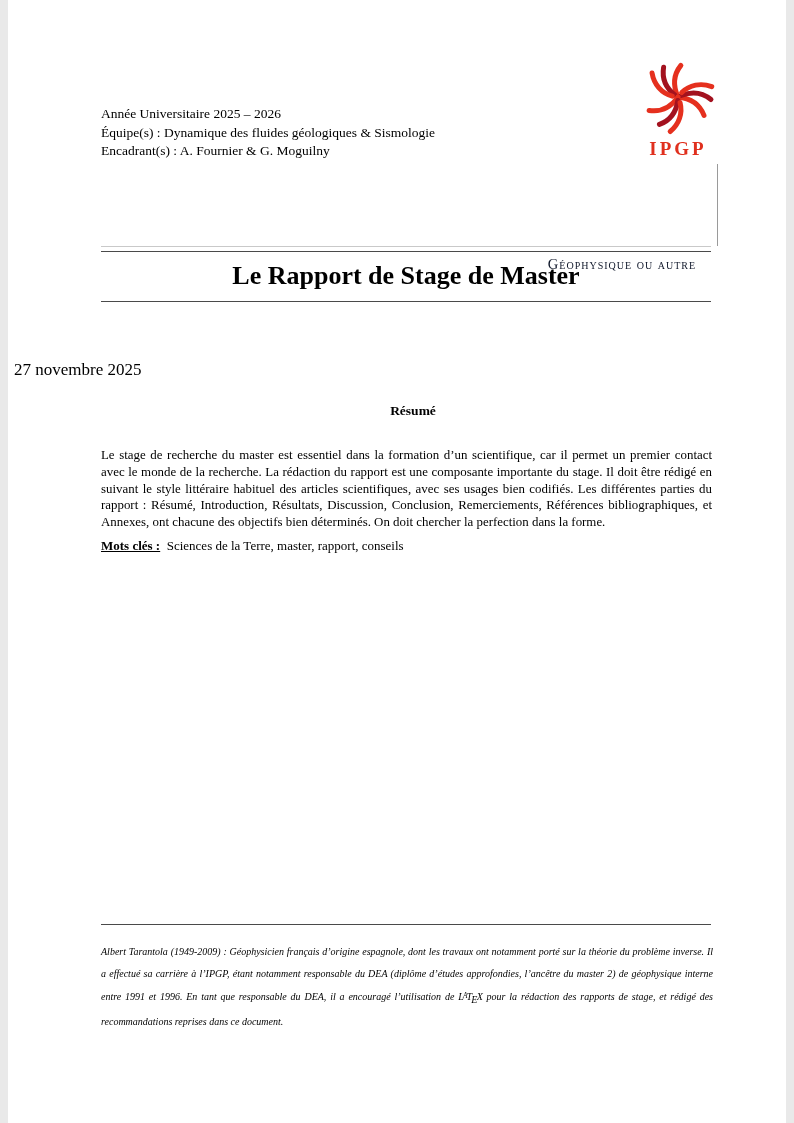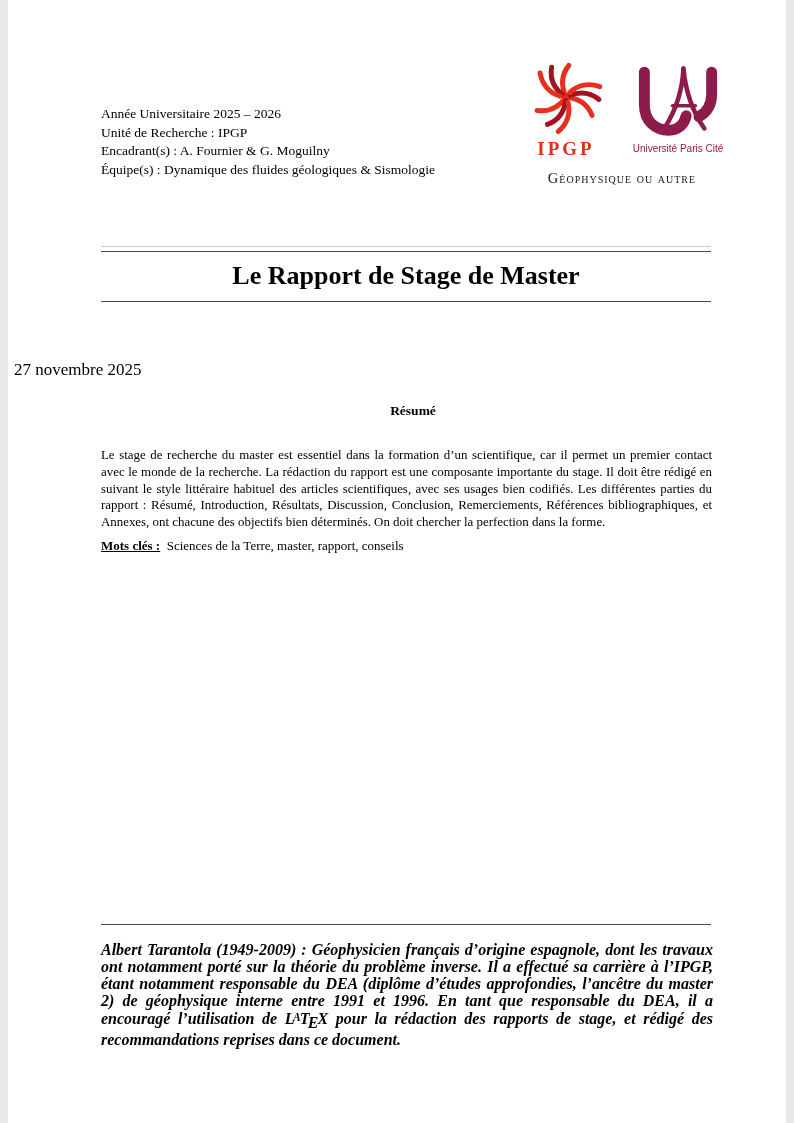--- a/index.html
+++ b/index.html
@@ -12,21 +12,21 @@
     color:#000;
     overflow:hidden;
   }
   
   .hdr{
     position:absolute;left:93px;top:105px;
     font-size:13.5px;line-height:18.5px;
   }
   
   .logos{position:absolute;left:510px;top:58px;width:208px;}
-  .logo-row{display:flex;align-items:center;}
+  .logo-row{display:flex;align-items:flex-end;flex-direction:column;}
   .ipgp{width:96px;text-align:center;}
   .ipgp svg{display:block;margin:0 auto;}
   .ipgp-word{
     font-family:"Liberation Serif", serif;
     font-weight:bold;font-size:19px;letter-spacing:3px;
     color:#e0301e;margin-top:-2px;
   }
   .logo-div{width:1px;height:82px;background:#9a9a9a;margin:4px 8px 0 6px;}
   .upc{width:100px;text-align:center;}
   .upc svg{display:block;margin:0 auto;}
@@ -68,64 +68,53 @@
   .keywords{
     position:absolute;left:93px;top:538px;width:611px;
     font-size:13px;
   }
   .foot-rule{
     position:absolute;left:93px;top:924px;width:610px;
     height:0;border-top:1px solid #4a4a4a;
   }
   .footnote{
     position:absolute;left:93px;top:941px;width:612px;
-    font-style:italic;font-size:16px;line-height:17px;text-align:justify;font-weight:bold;
+    font-style:italic;font-size:10px;line-height:22px;text-align:justify;
   }
   .b{font-weight:bold;text-decoration:underline;}
   .it{}
   .lxa{font-size:0.72em;vertical-align:0.3em;margin-left:-0.12em;margin-right:-0.1em;}
   .lxe{vertical-align:-0.24em;margin-left:-0.1em;margin-right:-0.06em;}
 </style>
 </head>
 <body>
 
 <div class="page">
 
   <div class="hdr">
     <div>Année Universitaire 2025 – 2026</div>
-    <div>Unité de Recherche : IPGP</div>
+    <div>Équipe(s) : Dynamique des fluides géologiques &amp; Sismologie</div>
     <div>Encadrant(s) : A. Fournier &amp; G. Moguilny</div>
-    <div>Équipe(s) : Dynamique des fluides géologiques &amp; Sismologie</div>
   </div>
 
   <div class="logos">
     <div class="logo-row">
       <div class="ipgp">
         <svg width="96" height="82" viewBox="0 0 100 84" fill="none" stroke-linecap="round">
           <g id="fan" fill="none" stroke-width="5.2">
             <path class="st-red" d="M50 40 C45 29 45 17 53 7"></path>
             <path class="st-dark" d="M47 38 C38 31 33 21 35 9"></path>
             <path class="st-red" d="M44 39 C33 36 25 27 23 15"></path>
           </g>
           <use href="#fan" transform="rotate(120 50 40)"></use>
           <use href="#fan" transform="rotate(240 50 40)"></use>
         </svg>
         <div class="ipgp-word">IPGP</div>
       </div>
       <div class="logo-div"></div>
-      <div class="upc">
-        <svg width="100" height="78" viewBox="0 0 110 84" fill="none" stroke-linecap="round">
-          <path class="st-mar" stroke-width="12" d="M18 8 V44 C18 62 30 72 45 72 C56 72 62 65 64 56"></path>
-          <path class="st-mar" stroke-width="12" d="M92 8 V32 C92 44 87 52 78 57"></path>
-          <path class="st-mar" stroke-width="5" d="M61 4 C60 26 54 48 40 70"></path>
-          <path class="st-mar" stroke-width="5" d="M61 4 C63 26 70 50 84 70"></path>
-          <path class="st-mar" stroke-width="4" d="M49 45 L74 45"></path>
-        </svg>
-        <div class="upc-word">Université Paris Cité</div>
-      </div>
     </div>
     <div class="logo-caption">Géophysique ou autre</div>
   </div>
 
   <div class="titleblock">
     <div class="rule faint"></div>
     <div class="rule"></div>
     <div class="title">Le Rapport de Stage de Master</div>
     <div class="rule"></div>
   </div>

